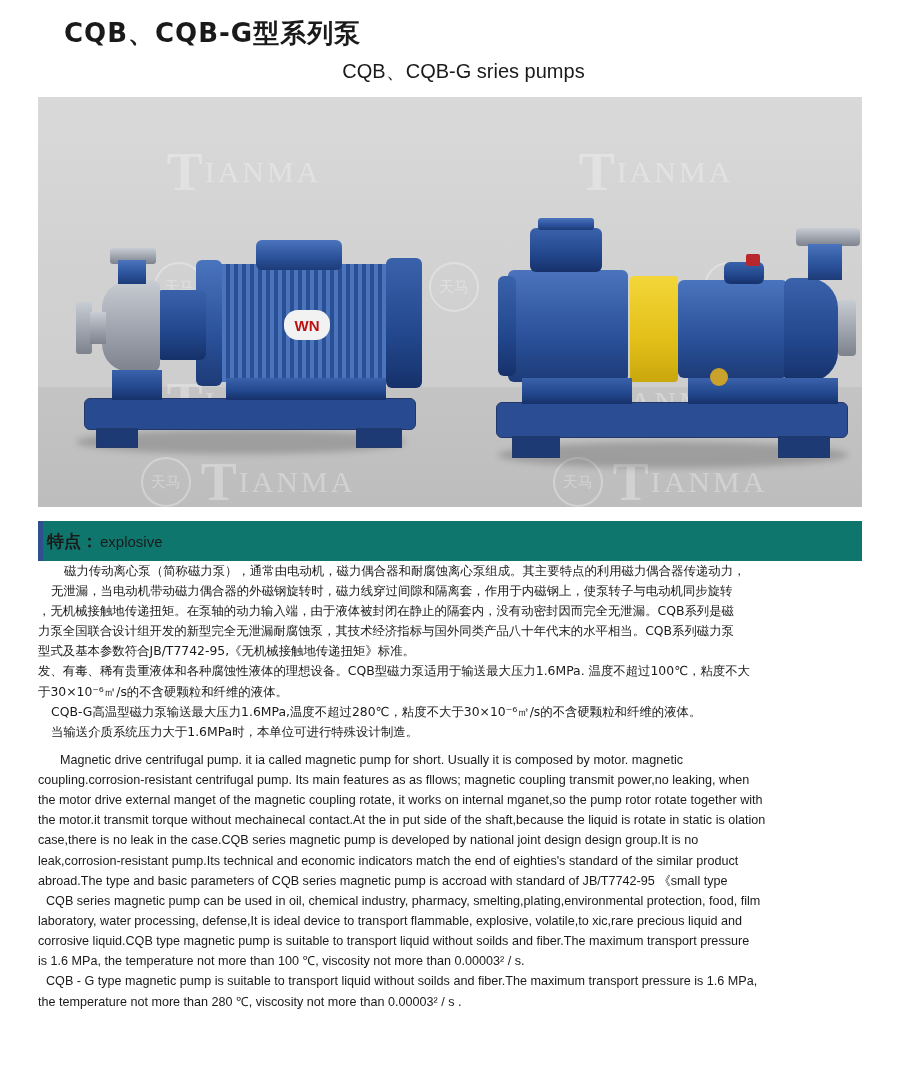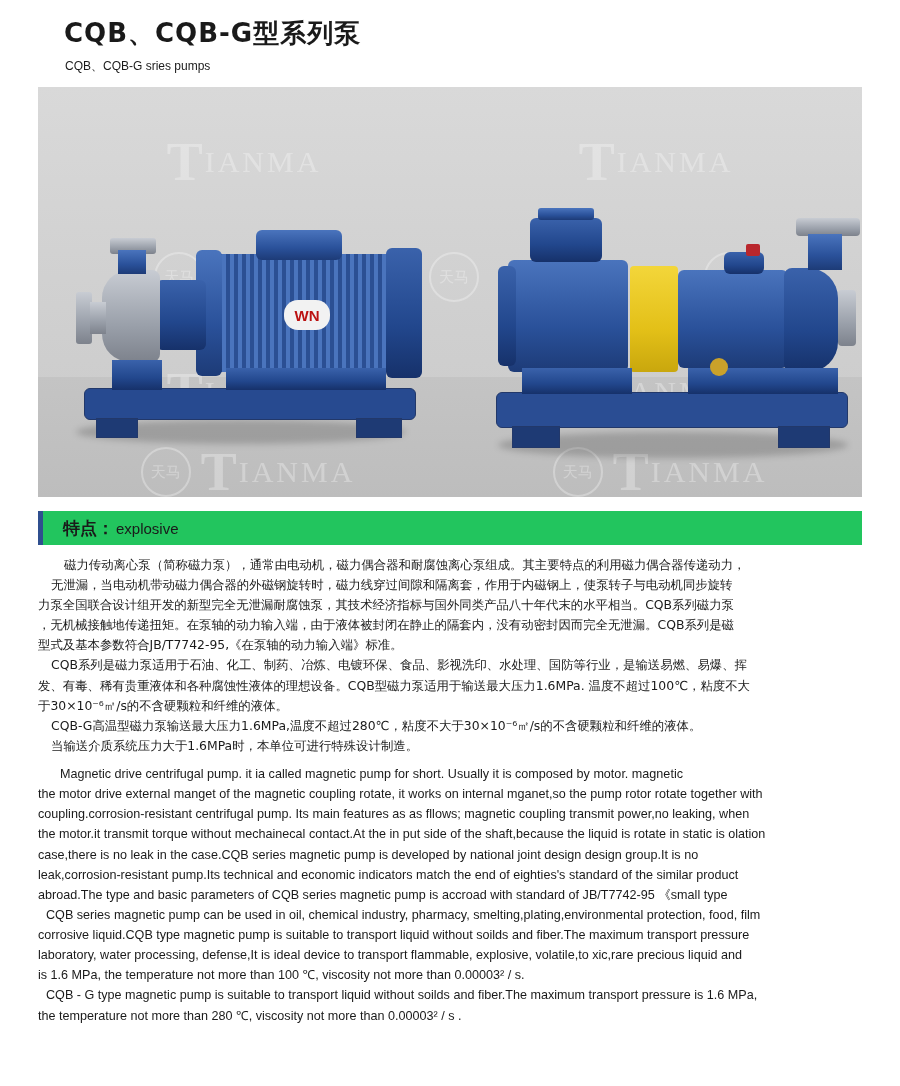--- a/index.html
+++ b/index.html
@@ -25,24 +25,25 @@
   
   .title-zh {
     font-size: 26px;
     font-weight: bold;
     letter-spacing: 1px;
     margin: 16px 0 0 26px;
     color: #1a1a1a;
     font-family: "DejaVu Sans", "Liberation Sans", sans-serif;
   }
   .title-en {
-    font-size: 12px;
+    font-size: 20px;
     margin: 7px 0 0 27px;
     color: #1a1a1a;
     font-family: "Liberation Sans", sans-serif;
+    text-align: center;
   }
   
   .photo {
     position: relative;
     margin-top: 12px;
     height: 410px;
     background: linear-gradient(180deg,#d9d9d9 0%, #d2d2d2 40%, #c9c9c9 100%);
     overflow: hidden;
   }
   .photo .floor {
@@ -106,42 +107,42 @@
   }
   .shadow {
     position: absolute;
     background: rgba(0,0,0,.18);
     filter: blur(3px);
     border-radius: 50%;
   }
   
   .char-bar {
     margin-top: 14px;
-    height: 34px;
-    background: #22c55e;
+    height: 40px;
+    background: #0f766e;
     border-left: 5px solid #2f4f8f;
     display: flex;
     align-items: center;
-    padding-left: 20px;
+    padding-left: 4px;
     box-sizing: border-box;
   }
   .char-bar .zh {
     font-size: 17px;
     font-weight: bold;
     font-family: "DejaVu Sans", "Liberation Sans", sans-serif;
     color: #1a1a1a;
   }
   .char-bar .en {
     font-size: 15px;
     margin-left: 2px;
     color: #1a1a1a;
   }
   
   .body-zh {
-    margin-top: 10px;
+    margin-top: 0;
     font-size: 12.4px;
     line-height: 1.62;
     font-family: "DejaVu Sans", "Liberation Sans", sans-serif;
     color: #1a1a1a;
     text-align: justify;
   }
   .body-zh p { margin: 0; }
   .ind1 { text-indent: 26px; }
   .ind-half { text-indent: 13px; }
   .body-en {
@@ -274,39 +275,38 @@
   </div>
 
   <div class="char-bar">
     <span class="zh">特点：</span>
     <span class="en">explosive</span>
   </div>
 
   <div class="body-zh">
     <p class="ind1">磁力传动离心泵（简称磁力泵），通常由电动机，磁力偶合器和耐腐蚀离心泵组成。其主要特点的利用磁力偶合器传递动力，</p>
     <p class="ind-half">无泄漏，当电动机带动磁力偶合器的外磁钢旋转时，磁力线穿过间隙和隔离套，作用于内磁钢上，使泵转子与电动机同步旋转</p>
+    <p>，无机械接触地传递扭矩。在泵轴的动力输入端，由于液体被封闭在静止的隔套内，没有动密封因而完全无泄漏。CQB系列是磁</p>
     <p>力泵全国联合设计组开发的新型完全无泄漏耐腐蚀泵，其技术经济指标与国外同类产品八十年代末的水平相当。CQB系列磁力泵</p>
-    <p>，无机械接触地传递扭矩。在泵轴的动力输入端，由于液体被封闭在静止的隔套内，没有动密封因而完全无泄漏。CQB系列是磁</p>
-    <p>型式及基本参数符合JB/T7742-95,《在泵轴的动力输入端》标准。</p>
-    <p class="ind-half">CQB系列是磁力泵适用于石油、化工、制药、冶炼、电镀环保、食品、影视洗印、水处理、国防等行业，是输送易燃、易爆、挥</p>
+    <p>型式及基本参数符合JB/T7742-95,《无机械接触地传递扭矩》标准。</p>
     <p>发、有毒、稀有贵重液体和各种腐蚀性液体的理想设备。CQB型磁力泵适用于输送最大压力1.6MPa. 温度不超过100℃，粘度不大</p>
     <p>于30×10⁻⁶㎡/s的不含硬颗粒和纤维的液体。</p>
     <p class="ind-half">CQB-G高温型磁力泵输送最大压力1.6MPa,温度不超过280℃，粘度不大于30×10⁻⁶㎡/s的不含硬颗粒和纤维的液体。</p>
     <p class="ind-half">当输送介质系统压力大于1.6MPa时，本单位可进行特殊设计制造。</p>
   </div>
 
   <div class="body-en">
     <p class="en-ind">Magnetic drive centrifugal pump. it ia called magnetic pump for short. Usually it is composed by motor. magnetic</p>
+    <p>coupling.corrosion-resistant centrifugal pump. Its main features as as fllows; magnetic coupling transmit power,no leaking, when</p>
     <p>the motor drive external manget of the magnetic coupling rotate, it works on internal  mganet,so the pump rotor rotate together with</p>
-    <p>coupling.corrosion-resistant centrifugal pump. Its main features as as fllows; magnetic coupling transmit power,no leaking, when</p>
     <p>the motor.it transmit torque without mechainecal contact.At the in put side of the shaft,because the liquid is rotate in static is olation</p>
     <p>case,there is no leak in the case.CQB series magnetic pump is developed by national joint design design group.It is no</p>
     <p>leak,corrosion-resistant pump.Its technical and economic indicators match the end of eighties's standard of the similar product</p>
     <p>abroad.The type and basic parameters of CQB series magnetic pump is accroad with standard of JB/T7742-95 《small type</p>
     <p class="en-ind-sm">CQB series magnetic pump can be used in oil, chemical industry, pharmacy, smelting,plating,environmental protection, food, film</p>
+    <p>laboratory, water processing, defense,It is ideal device to transport flammable,  explosive, volatile,to xic,rare precious liquid and</p>
     <p>corrosive liquid.CQB type magnetic pump is suitable to transport liquid without soilds and fiber.The maximum transport pressure</p>
-    <p>laboratory, water processing, defense,It is ideal device to transport flammable,  explosive, volatile,to xic,rare precious liquid and</p>
     <p>is 1.6 MPa, the temperature not more than 100 ℃, viscosity not more than 0.00003² / s.</p>
     <p class="en-ind-sm">CQB - G type magnetic pump is suitable to transport liquid without soilds and fiber.The maximum transport pressure is 1.6 MPa,</p>
     <p>the temperature not more than 280 ℃, viscosity not more than 0.00003² / s .</p>
   </div>
 
 </div>
 
 </body></html>

